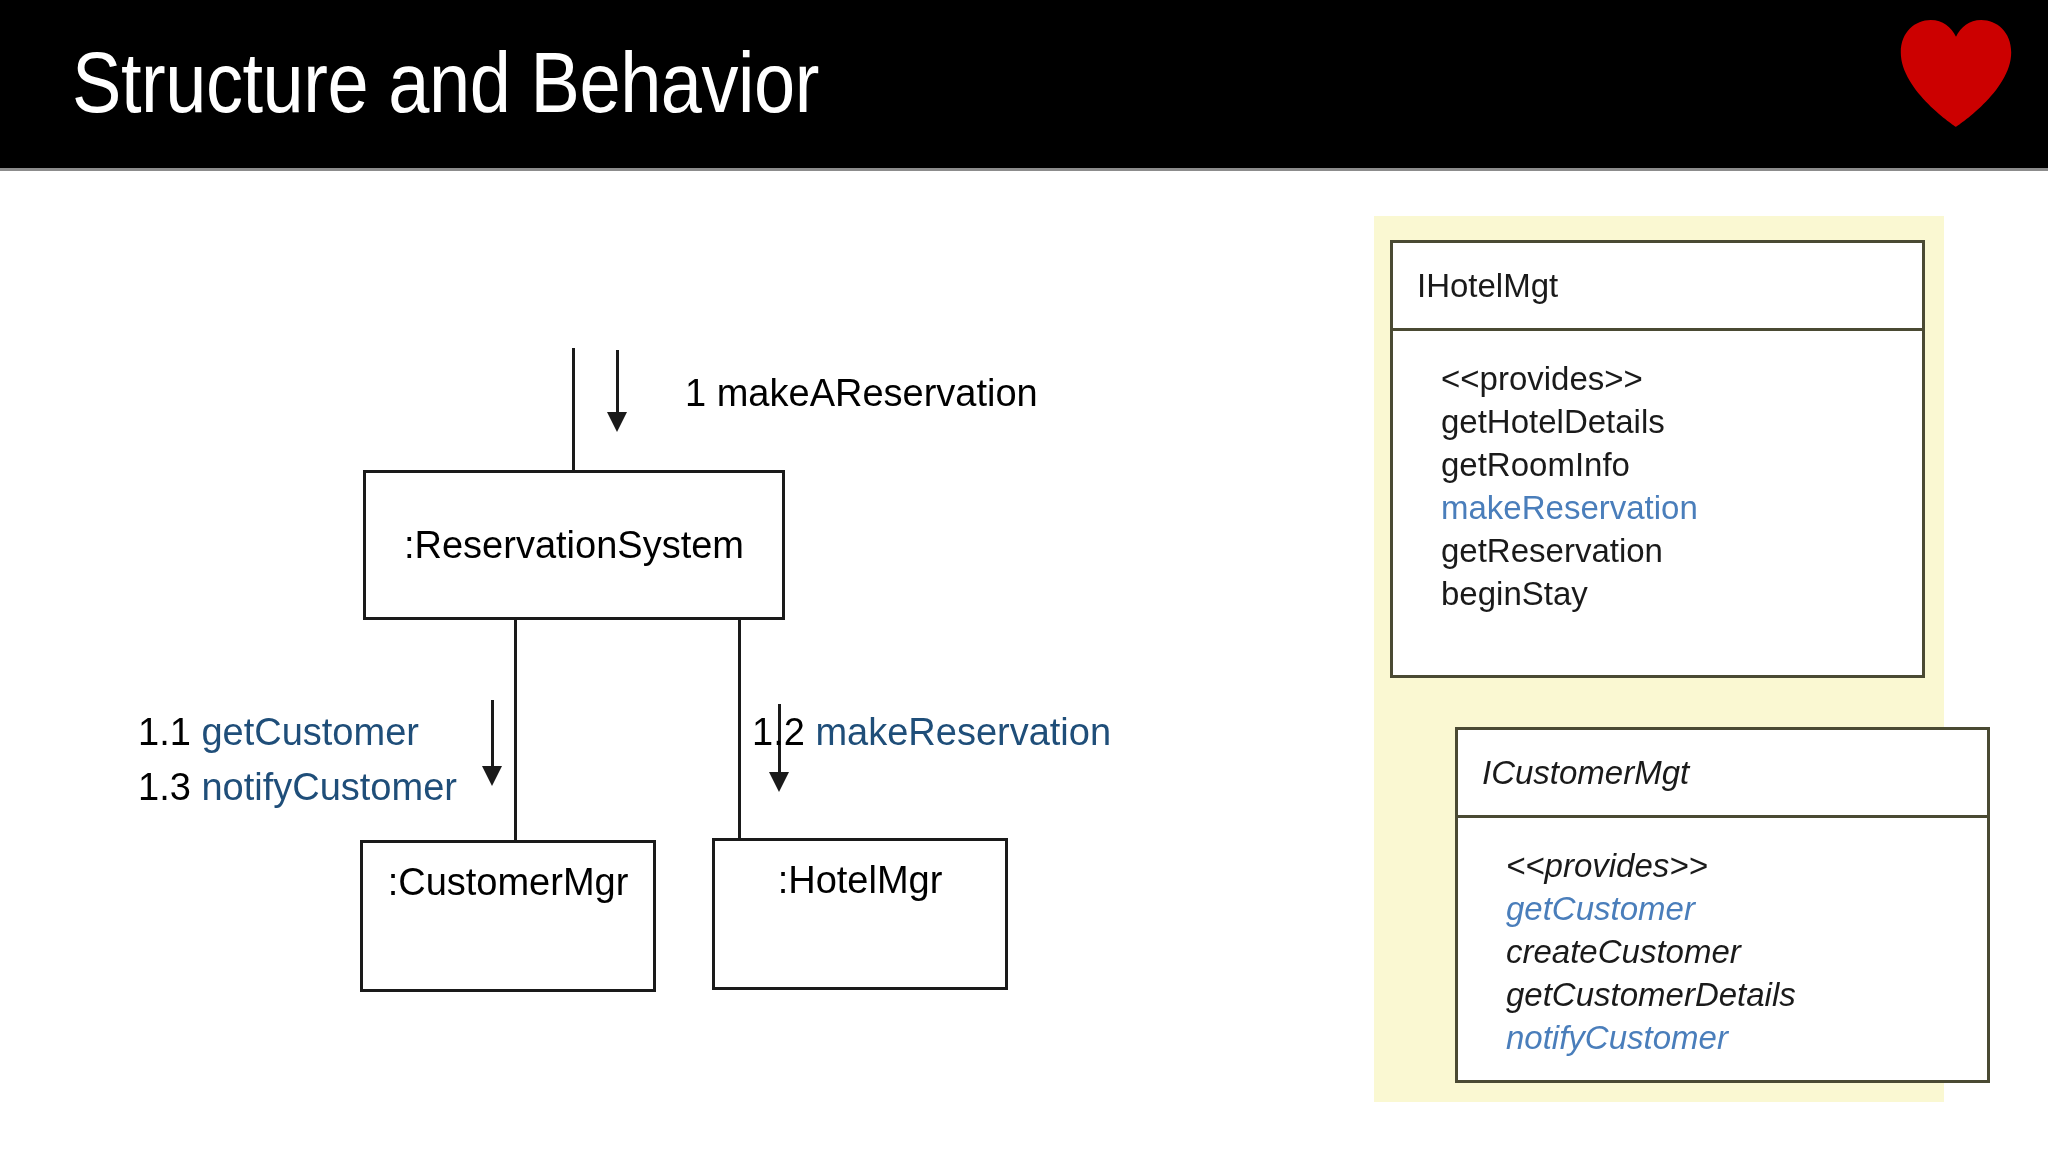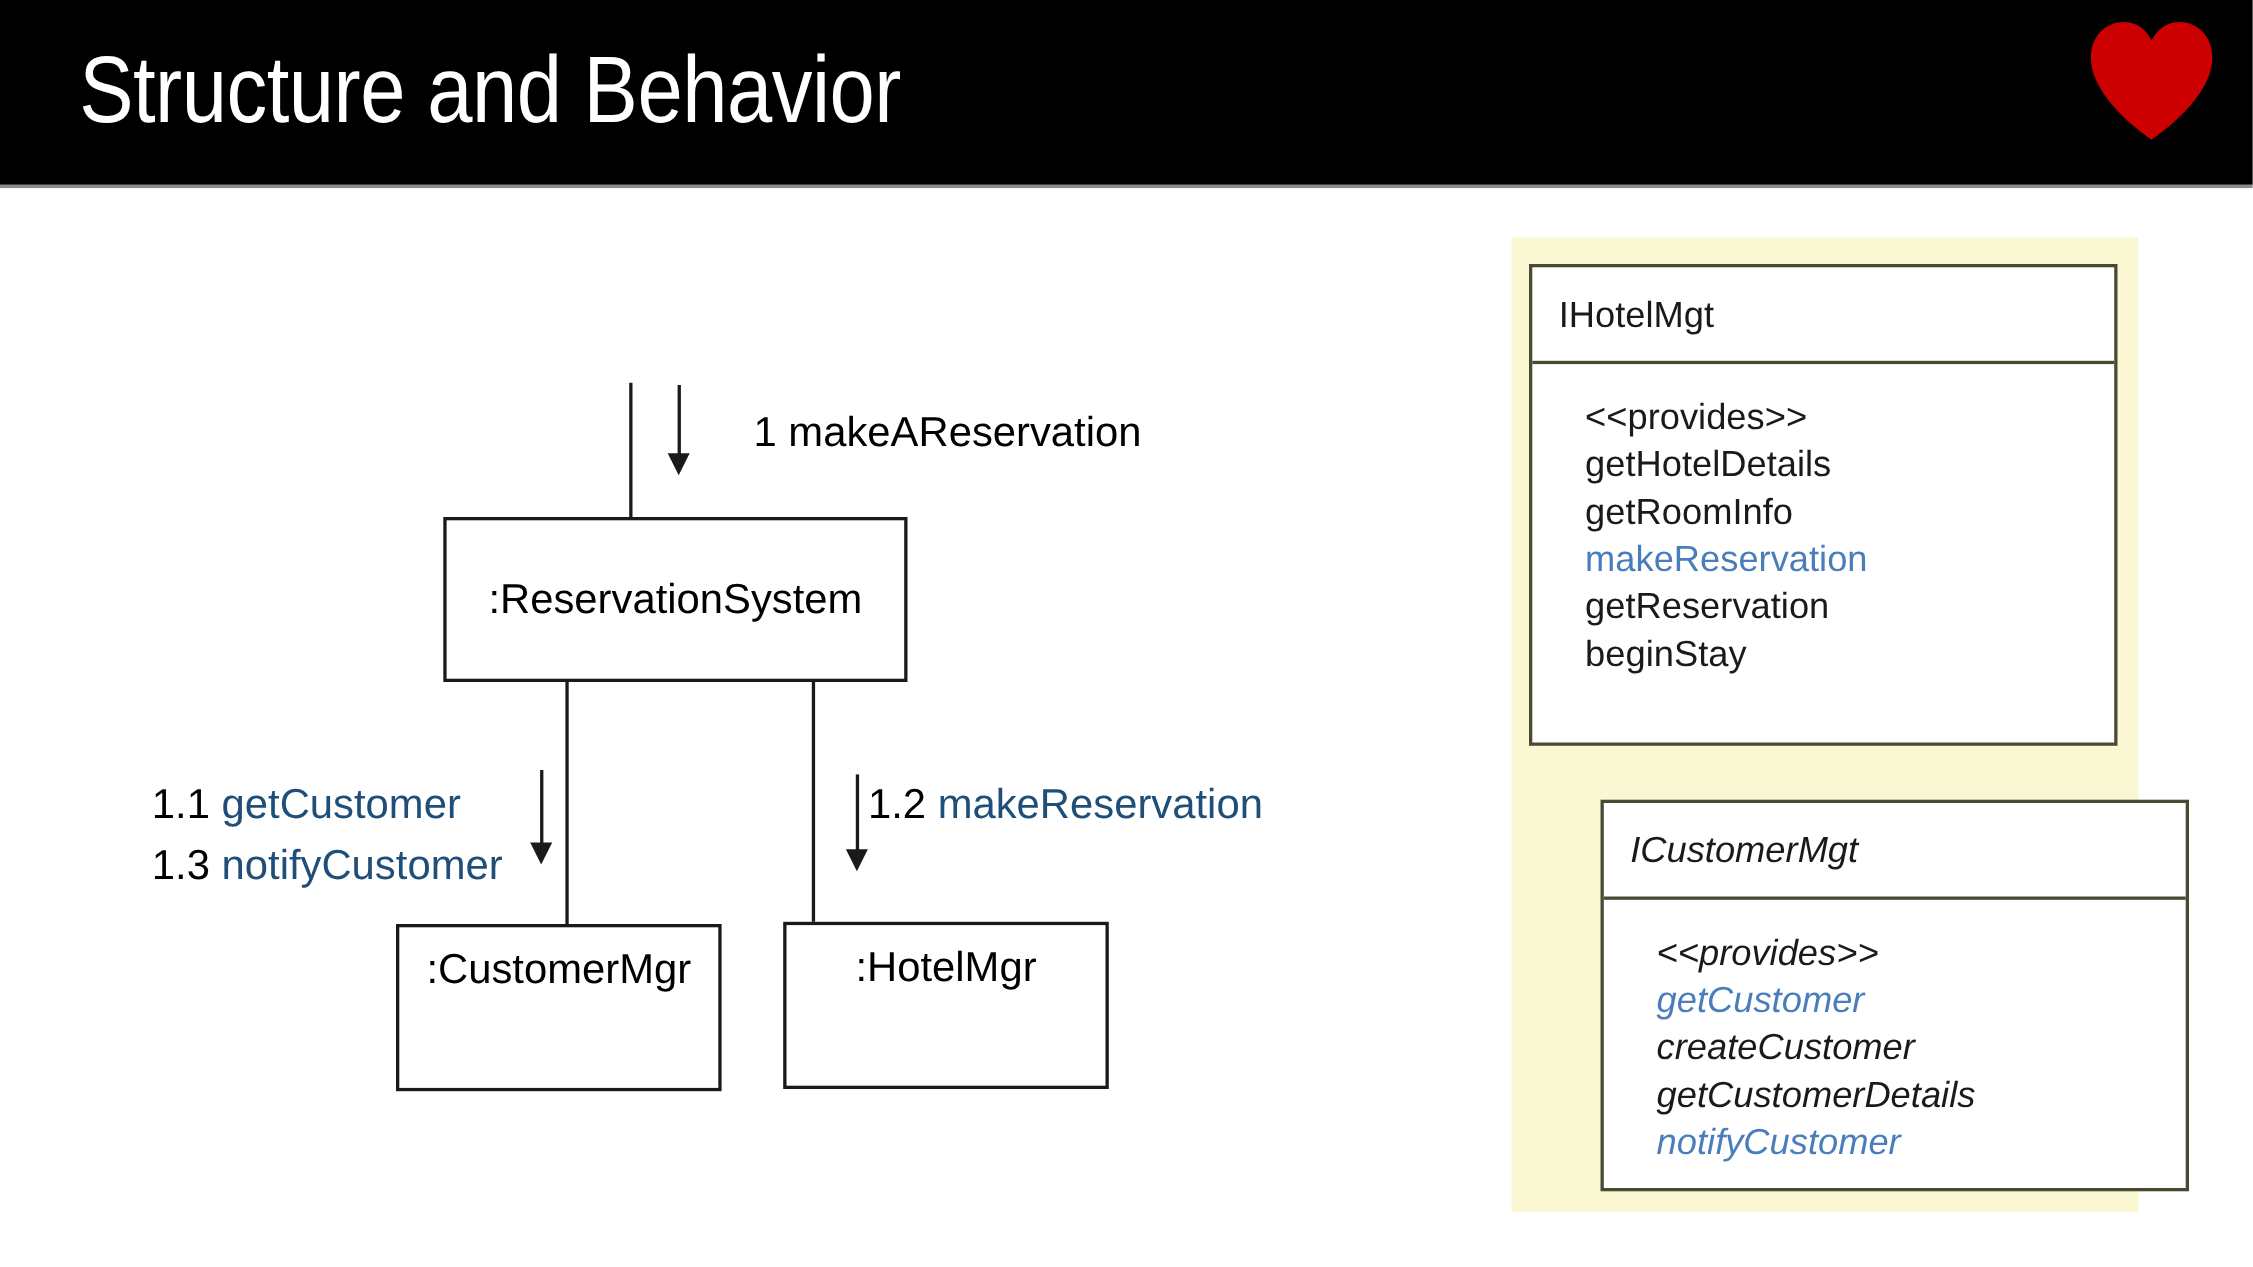--- a/index.html
+++ b/index.html
@@ -59,21 +59,20 @@
     font-size: 38px;
     font-family: "Liberation Sans", sans-serif;
     white-space: nowrap;
   }
   .umlbox > span { display: block; }
 
   #box-reservationsystem {
     left: 363px; top: 470px;
     width: 422px; height: 150px;
     align-items: center;
-    margin-left: 40px;
   }
   #box-customermgr {
     left: 360px; top: 840px;
     width: 296px; height: 152px;
     align-items: flex-start;
     padding-top: 18px;
   }
   #box-hotelmgr {
     left: 712px; top: 838px;
     width: 296px; height: 152px;
@@ -115,21 +114,21 @@
     position: absolute;
     font-size: 38px;
     color: #000000;
     white-space: nowrap;
     font-family: "Liberation Sans", sans-serif;
   }
   .msg-label .op { color: #1F4E79; }
   #label-1   { left: 672px; top: 372px; margin-left: 13px; }
   #label-11  { left: 138px; top: 711px; }
   #label-13  { left: 138px; top: 766px; }
-  #label-12  { left: 789px; top: 711px; }
+  #label-12  { left: 752px; top: 711px; }
 
   
   #iface-panel {
     position: absolute;
     left: 1374px; top: 216px;
     width: 570px; height: 886px;
     background: #FAF8D2;
   }
   .iface-box {
     position: absolute;

